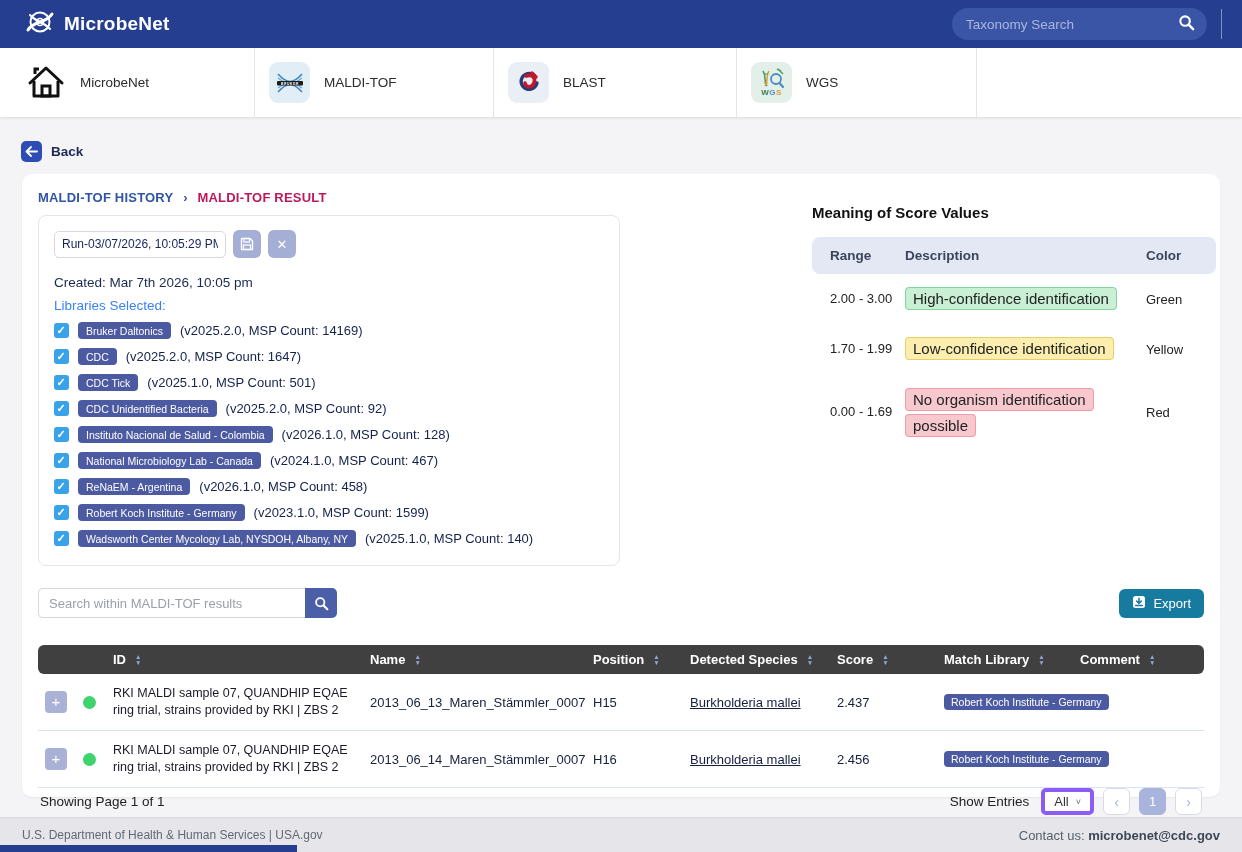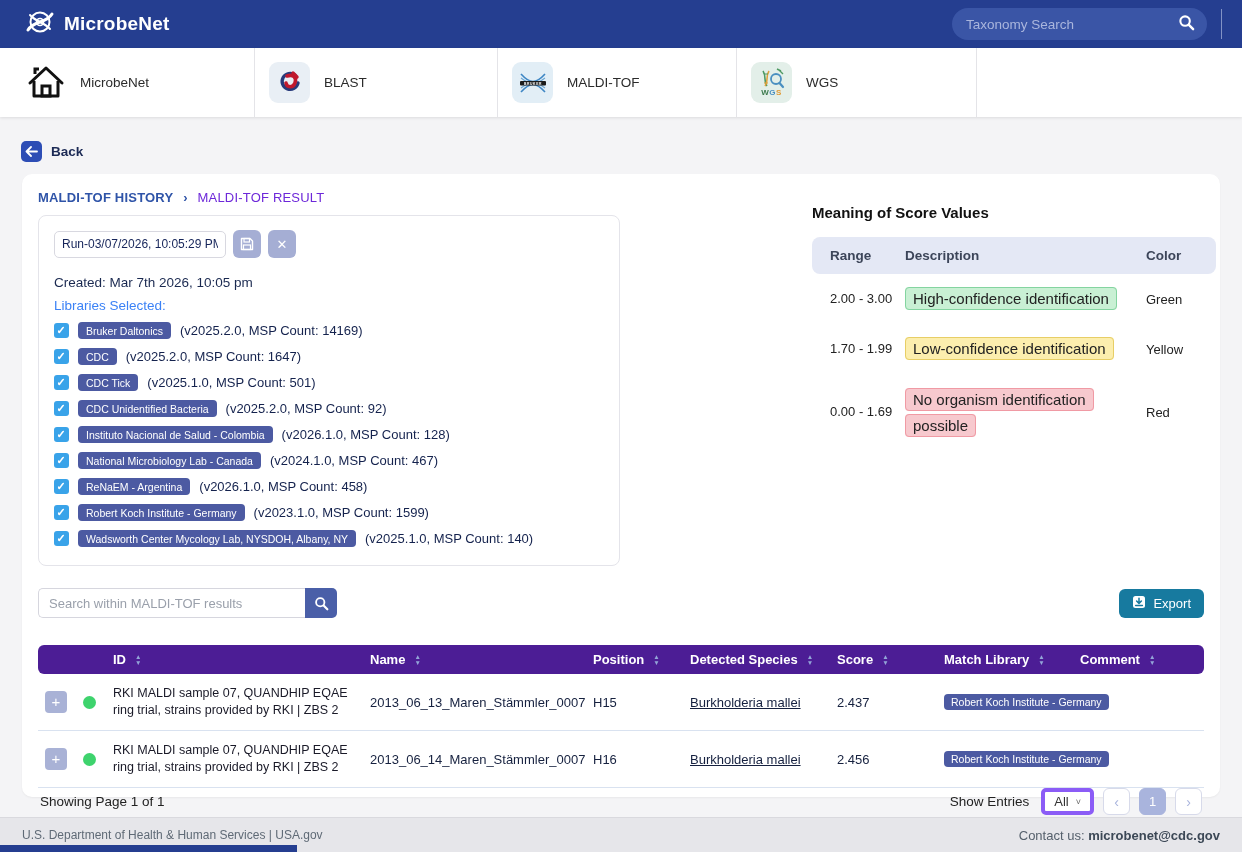--- a/index.html
+++ b/index.html
@@ -32,21 +32,21 @@
   
   .back-row { display:flex; align-items:center; gap:9px; margin:24px 0 0 21px; cursor:pointer; width:fit-content; }
   .back-btn { width:21px; height:21px; border-radius:5px; background:#2d4db5; display:flex; align-items:center; justify-content:center; }
   .back-label { font-size:13.5px; font-weight:bold; color:#1c2a55; }
 
   
   .card { margin:12px 22px 0; background:#fff; border-radius:10px; padding:16px 16px 14px; height:623px; position:relative; box-shadow:0 1px 2px rgba(0,0,0,.05); display:flex; flex-direction:column; }
   .breadcrumb { font-size:13px; letter-spacing:.2px; }
   .crumb-parent { color:#2f54a8; font-weight:600; text-decoration:none; cursor:pointer; }
   .crumb-sep { color:#2f54a8; margin:0 6px; font-weight:600; }
-  .crumb-current { color:#6d28d9; font-weight:400; }
+  .crumb-current { color:#be185d; font-weight:700; }
 
   
   .run-panel { width:582px; border:1px solid #e4e4ea; border-radius:8px; margin-top:10px; padding:14px 15px 18px; }
   .run-controls { display:flex; align-items:center; gap:7px; }
   .run-name-input { width:172px; height:27px; border:1px solid #d8d8e0; border-radius:5px; padding:0 7px; font-size:12px; color:#16255a; font-family:"Liberation Sans",sans-serif; outline:none; }
   .sq-btn { width:28px; height:28px; border:none; border-radius:6px; background:#a5aed4; color:#fff; display:flex; align-items:center; justify-content:center; cursor:pointer; font-size:13px; }
   .created { margin-top:17px; font-size:13.5px; color:#1a2950; }
   .libs-label { margin-top:8px; font-size:13.5px; color:#3b82f6; }
   .lib-row { display:flex; align-items:center; gap:9px; margin-top:9px; }
   .cb { width:15px; height:15px; min-width:15px; border-radius:3px; background:#39a3e9; position:relative; cursor:pointer; }
@@ -71,21 +71,21 @@
   
   .toolbar { margin-top:22px; display:flex; align-items:center; justify-content:space-between; }
   .result-search { display:flex; }
   .result-search input { width:267px; height:30px; border:1px solid #d6d6de; border-right:none; border-radius:5px 0 0 5px; padding:0 10px; font-size:13px; color:#333; font-family:"Liberation Sans",sans-serif; outline:none; }
   .result-search input::placeholder { color:#9aa0ab; }
   .search-go { width:32px; height:30px; border:none; border-radius:0 5px 5px 0; background:#4a5fa8; display:flex; align-items:center; justify-content:center; cursor:pointer; }
   .export-btn { height:29px; border:none; border-radius:6px; background:#177a9f; color:#fff; font-size:13px; display:flex; align-items:center; gap:7px; padding:0 13px; cursor:pointer; font-family:"Liberation Sans",sans-serif; }
 
   
   .rtable { margin-top:27px; }
-  .rhead { background:#4c1d95; border-radius:6px; height:29px; display:flex; align-items:center; color:#fff; font-size:13px; font-weight:bold; }
+  .rhead { background:#404040; border-radius:6px; height:29px; display:flex; align-items:center; color:#fff; font-size:13px; font-weight:bold; }
   .rrow { display:flex; align-items:center; min-height:57px; border-bottom:1px solid #d9e2f0; font-size:13px; color:#16213f; }
   .c-expand { width:36px; display:flex; justify-content:center; }
   .c-status { width:30px; display:flex; justify-content:center; }
   .c-id { width:255px; padding-left:9px; }
   .c-name { width:218px; padding-left:11px; }
   .c-pos { width:100px; padding-left:16px; }
   .c-species { width:148px; padding-left:13px; }
   .c-score { width:102px; padding-left:12px; }
   .c-lib { width:148px; padding-left:17px; }
   .c-comment { flex:1; padding-left:5px; }
@@ -148,43 +148,43 @@
       <svg width="40" height="36" viewBox="0 0 40 36">
         <path d="M4 20 L20 5 L36 20" fill="none" stroke="#111" stroke-width="3" stroke-linecap="round" stroke-linejoin="round"></path>
         <path d="M8 18 L8 33 L32 33 L32 18" fill="none" stroke="#111" stroke-width="3" stroke-linejoin="round"></path>
         <rect x="16" y="23" width="8" height="10" fill="none" stroke="#111" stroke-width="3"></rect>
         <path d="M9 11 L9 6 L13 6" fill="none" stroke="#111" stroke-width="3"></path>
       </svg>
     </span>
     <span class="nav-label">MicrobeNet</span>
   </div>
 
-  <div class="nav-item nav-blast">
-    <span class="icon-tile" style="background:#e9eff5;">
-      <svg width="26" height="26" viewBox="0 0 26 26">
-        <path d="M18 5 A 8 8 0 1 0 21 13" fill="none" stroke="#273a7a" stroke-width="3.4" stroke-linecap="round"></path>
-        <path d="M10 6 C16 4, 20 7, 18 13 C16 18, 10 18, 9 13" fill="none" stroke="#c0182d" stroke-width="3.6" stroke-linecap="round"></path>
-        <path d="M16 3 L20 7" stroke="#c0182d" stroke-width="3.4" stroke-linecap="round"></path>
-      </svg>
-    </span>
-    <span class="nav-label">BLAST</span>
-  </div>
-
   <div class="nav-item nav-maldi">
     <span class="icon-tile">
       <svg width="30" height="26" viewBox="0 0 30 26">
         <path d="M3 4 C12 14, 18 14, 27 4" fill="none" stroke="#3e86c4" stroke-width="1.6"></path>
         <path d="M3 22 C12 12, 18 12, 27 22" fill="none" stroke="#3e86c4" stroke-width="1.6"></path>
         <path d="M3 8 C12 15, 18 15, 27 8" fill="none" stroke="#6aa6d4" stroke-width="1.1"></path>
         <path d="M3 18 C12 11, 18 11, 27 18" fill="none" stroke="#6aa6d4" stroke-width="1.1"></path>
         <rect x="2" y="11" width="26" height="4.4" rx="1" fill="#1b1b1b"></rect>
         <text x="15" y="14.7" text-anchor="middle" font-size="3.4" fill="#fff" font-family="Liberation Sans,sans-serif" font-weight="bold" letter-spacing="0.6">BRUKER</text>
       </svg>
     </span>
     <span class="nav-label">MALDI-TOF</span>
+  </div>
+
+  <div class="nav-item nav-blast">
+    <span class="icon-tile" style="background:#e9eff5;">
+      <svg width="26" height="26" viewBox="0 0 26 26">
+        <path d="M18 5 A 8 8 0 1 0 21 13" fill="none" stroke="#273a7a" stroke-width="3.4" stroke-linecap="round"></path>
+        <path d="M10 6 C16 4, 20 7, 18 13 C16 18, 10 18, 9 13" fill="none" stroke="#c0182d" stroke-width="3.6" stroke-linecap="round"></path>
+        <path d="M16 3 L20 7" stroke="#c0182d" stroke-width="3.4" stroke-linecap="round"></path>
+      </svg>
+    </span>
+    <span class="nav-label">BLAST</span>
   </div>
 
   <div class="nav-item nav-wgs">
     <span class="icon-tile wgs-tile">
       <svg width="30" height="22" viewBox="0 0 30 22">
         <path d="M6 3 C10 9, 6 13, 10 18" fill="none" stroke="#4f9a63" stroke-width="1.6"></path>
         <path d="M12 3 C8 9, 12 13, 8 18" fill="none" stroke="#e0a13e" stroke-width="1.6"></path>
         <line x1="7" y1="6" x2="11" y2="6" stroke="#4f9a63" stroke-width="1"></line>
         <line x1="7" y1="15" x2="11" y2="15" stroke="#e0a13e" stroke-width="1"></line>
         <path d="M22 2 L26 6 M20 1 L24 3" stroke="#4f9a63" stroke-width="1.4"></path>

